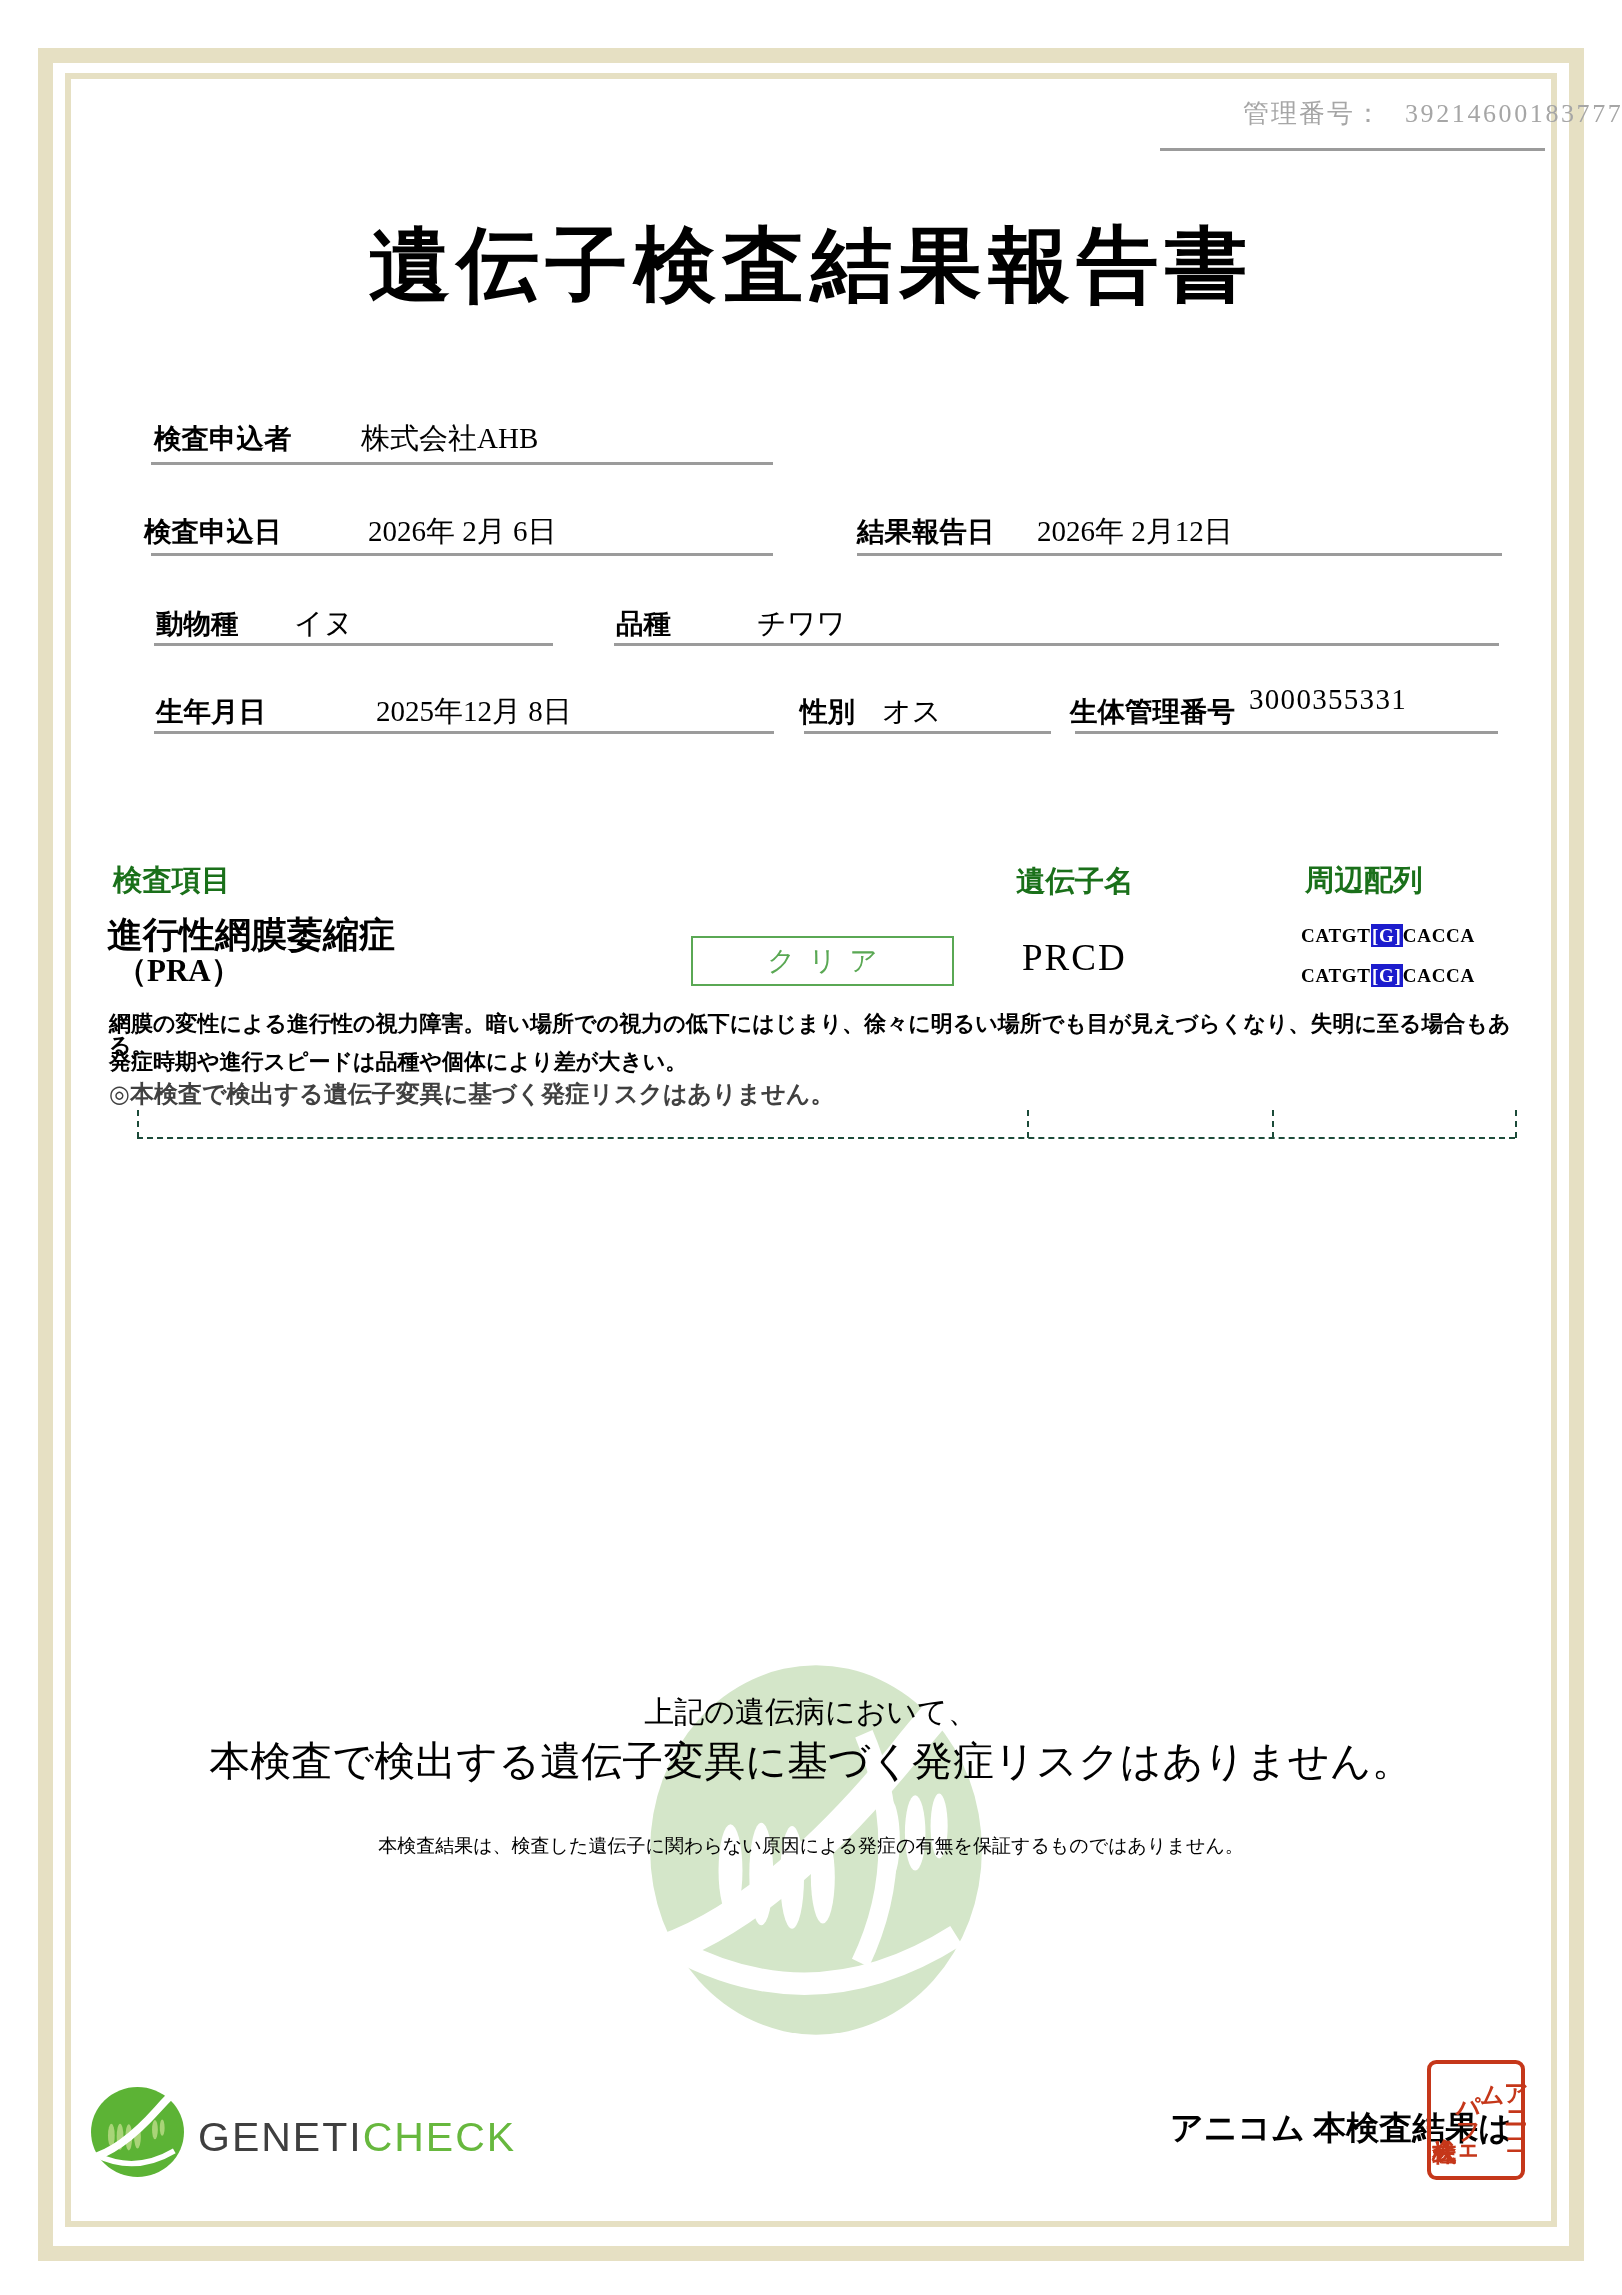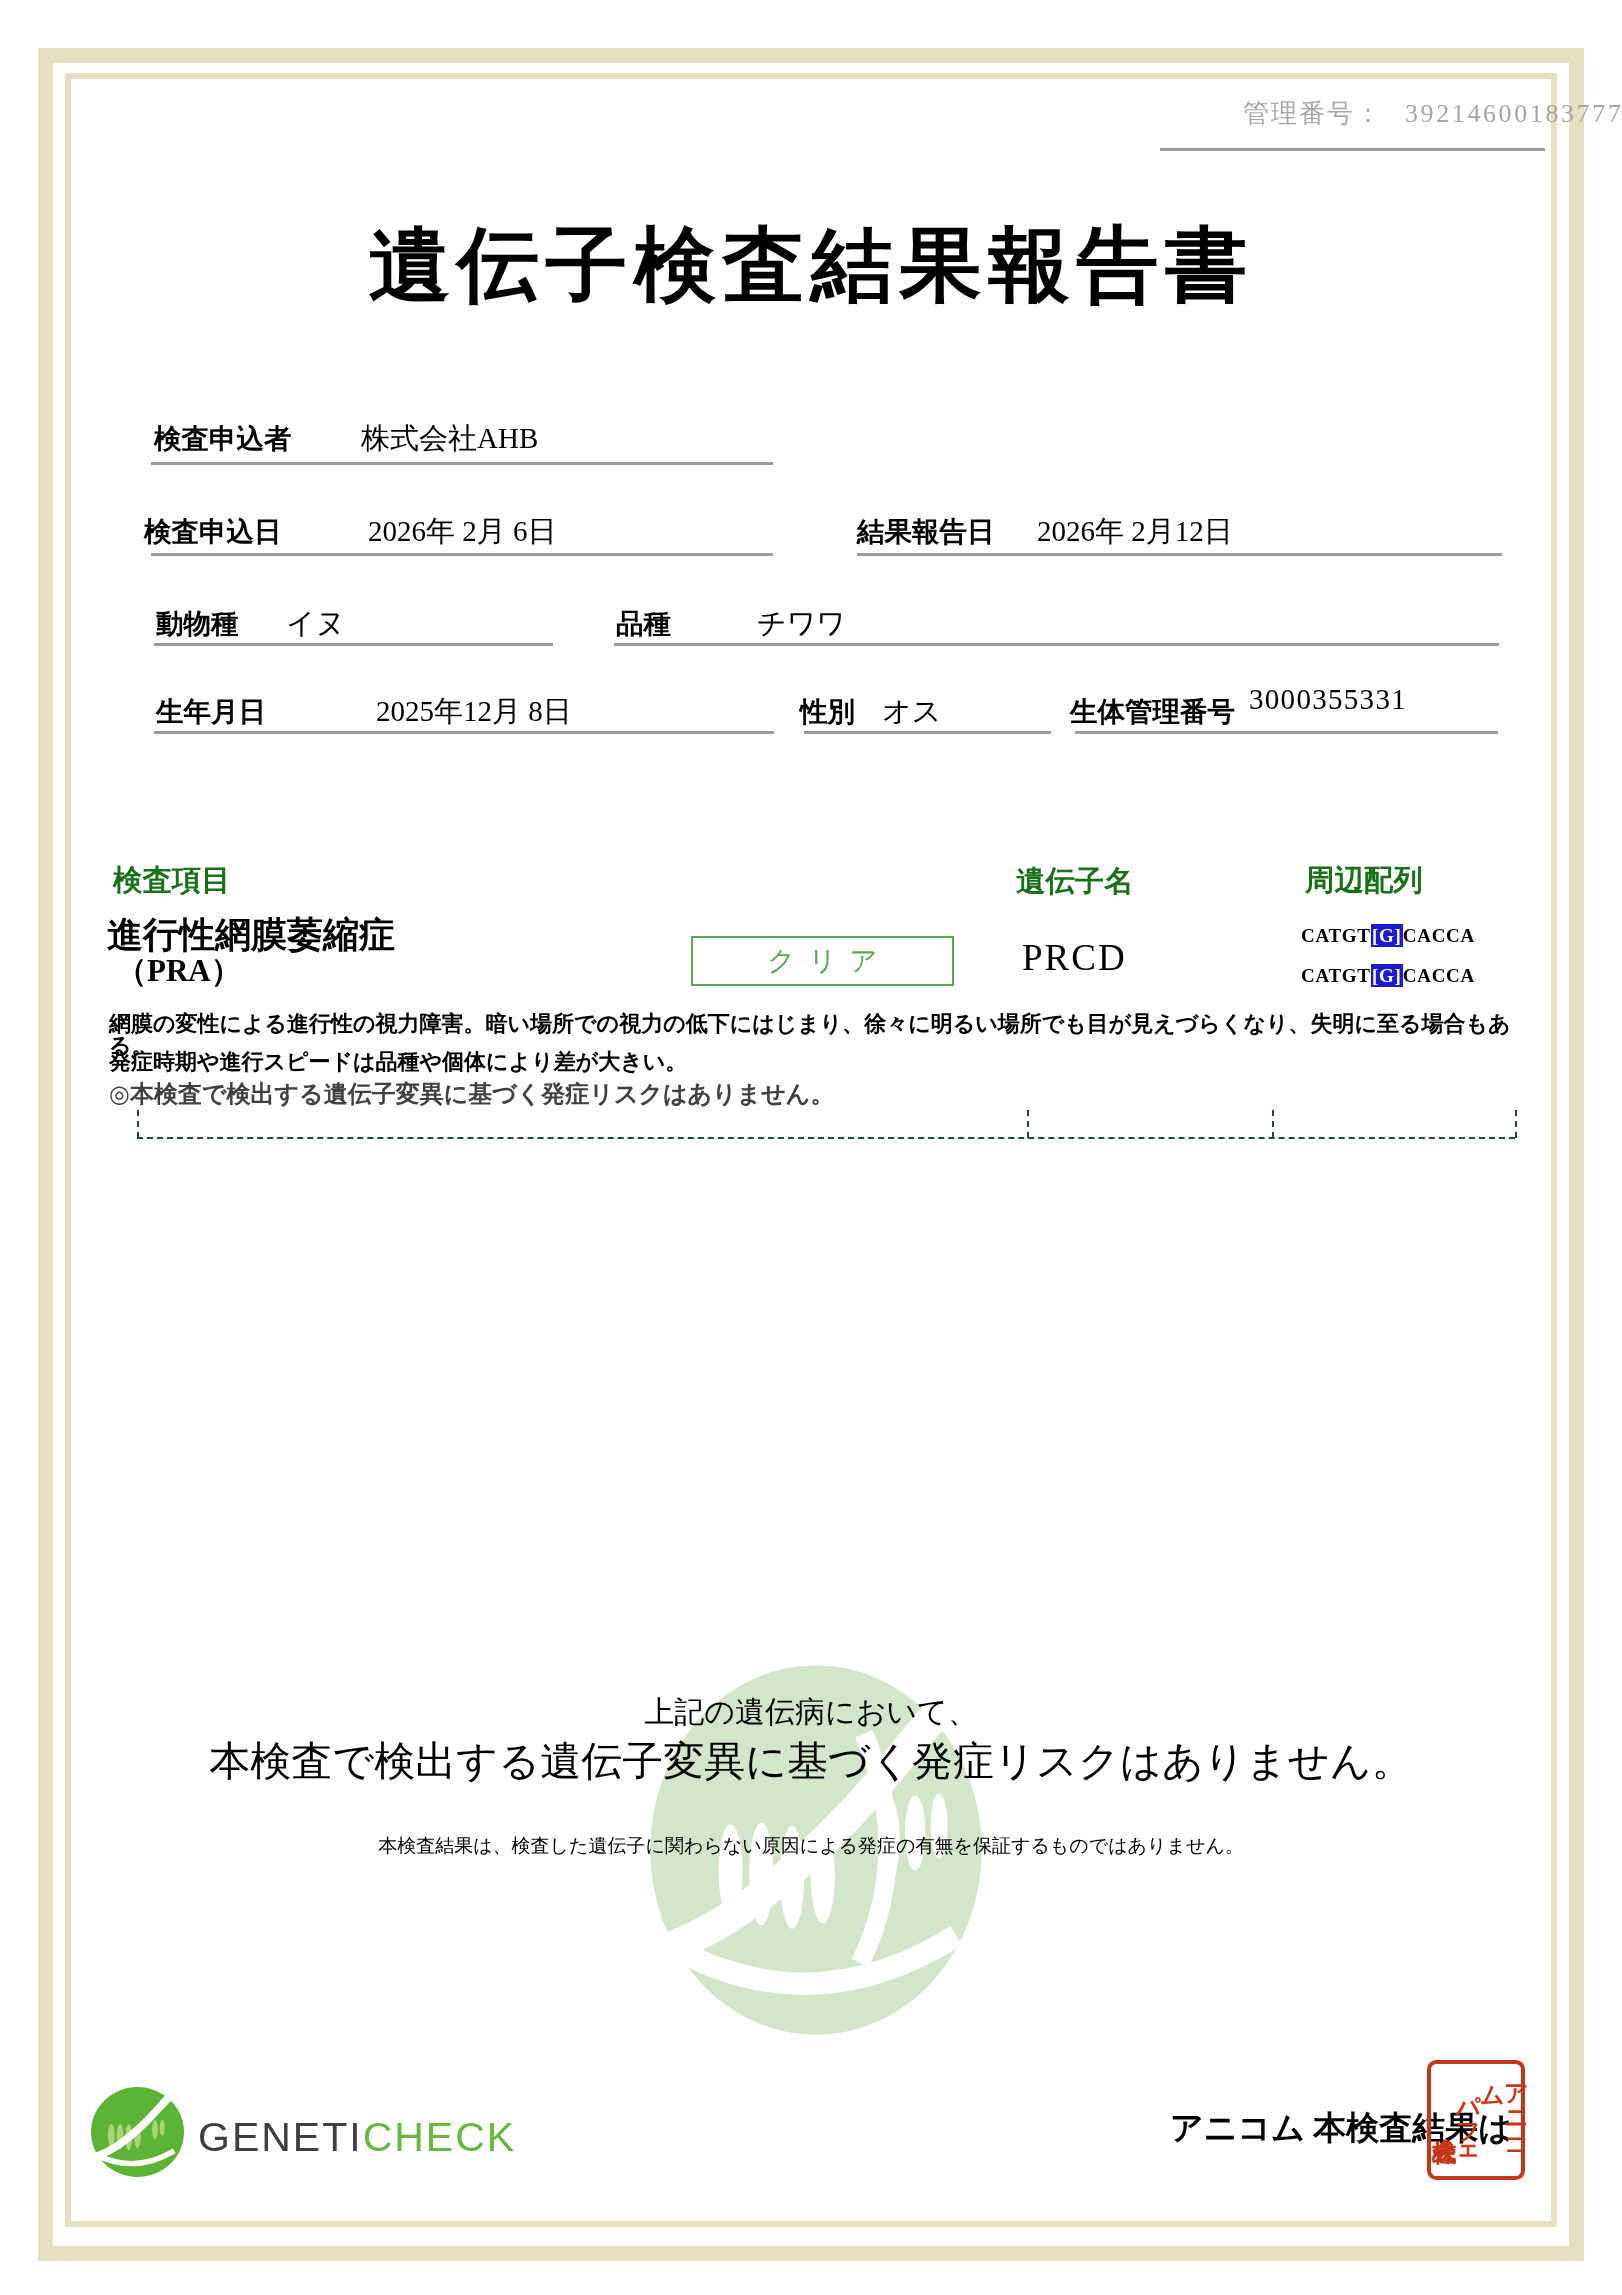--- a/index.html
+++ b/index.html
@@ -87,21 +87,21 @@
   <div class="uline" style="left:151px; top:462px; width:622px;"></div>
 
   <span class="flabel" style="left:144px; top:514px;">検査申込日</span>
   <span class="fvalue" style="left:368px; top:512px;">2026年 2月 6日</span>
   <span class="flabel" style="left:857px; top:514px;">結果報告日</span>
   <span class="fvalue" style="left:1037px; top:512px;">2026年 2月12日</span>
   <div class="uline" style="left:151px; top:553px; width:622px;"></div>
   <div class="uline" style="left:857px; top:553px; width:645px;"></div>
 
   <span class="flabel" style="left:156px; top:606px;">動物種</span>
-  <span class="fvalue" style="left:286px; top:604px;">イヌ</span>
+  <span class="fvalue" style="left:294px; top:604px;">イヌ</span>
   <span class="flabel" style="left:616px; top:606px;">品種</span>
   <span class="fvalue" style="left:757px; top:604px;">チワワ</span>
   <div class="uline" style="left:154px; top:643px; width:399px;"></div>
   <div class="uline" style="left:614px; top:643px; width:885px;"></div>
 
   <span class="flabel" style="left:156px; top:694px;">生年月日</span>
   <span class="fvalue" style="left:376px; top:692px;">2025年12月 8日</span>
   <span class="flabel" style="left:800px; top:694px;">性別</span>
   <span class="fvalue" style="left:882px; top:692px;">オス</span>
   <span class="flabel" style="left:1070px; top:694px;">生体管理番号</span>

